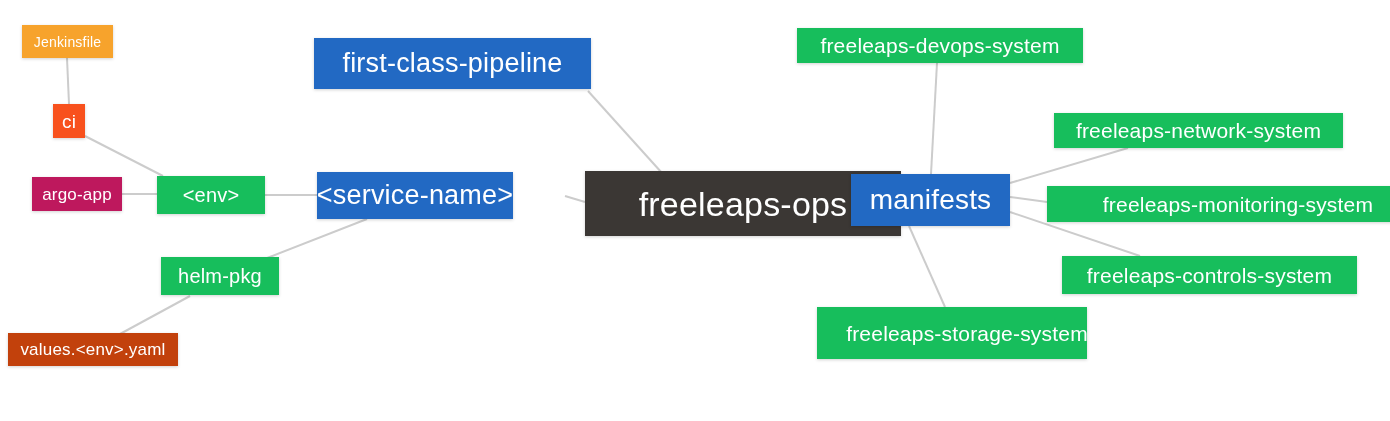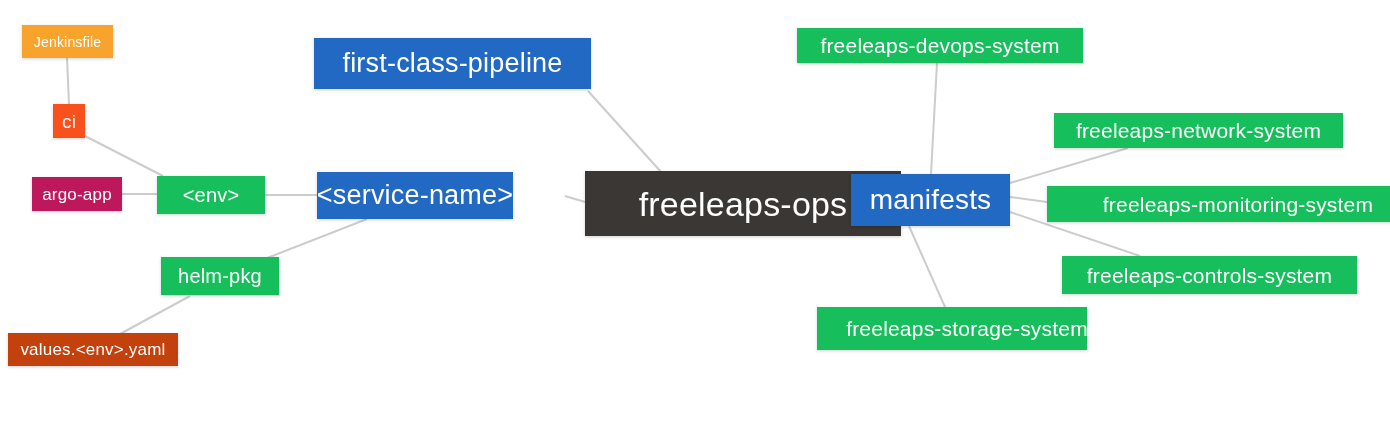--- a/index.html
+++ b/index.html
@@ -47,15 +47,15 @@
       <div class="node" style="left: 147px; top: 257px; width: 118px; height: 38px; background: rgb(23, 190, 92); font-size: 20px; margin-left: 14px;">helm-pkg</div>
       <div class="node" style="left: 8px; top: 333px; width: 170px; height: 33px; background: #c2410c; font-size: 17px;">values.&lt;env&gt;.yaml</div>
       <div class="node" style="left: 314px; top: 38px; width: 277px; height: 51px; background: rgb(34, 105, 195); font-size: 27px;">first-class-pipeline</div>
       <div class="node" style="left: 317px; top: 172px; width: 196px; height: 47px; background: rgb(34, 105, 195); font-size: 27px;">&lt;service-name&gt;</div>
       <div class="node" style="left: 585px; top: 171px; width: 316px; height: 65px; background: rgb(59, 55, 52); font-size: 34px;">freeleaps-ops</div>
       <div class="node" style="left: 851px; top: 174px; width: 159px; height: 52px; background: rgb(34, 105, 195); font-size: 28px;">manifests</div>
       <div class="node" style="left: 797px; top: 28px; width: 286px; height: 35px; background: rgb(23, 190, 92); font-size: 21px;">freeleaps-devops-system</div>
       <div class="node" style="left: 1054px; top: 113px; width: 289px; height: 35px; background: rgb(23, 190, 92); font-size: 21px;">freeleaps-network-system</div>
       <div class="node" style="left: 1047px; top: 186px; width: 382px; height: 36px; background: rgb(23, 190, 92); font-size: 21px;">freeleaps-monitoring-system</div>
       <div class="node" style="left: 1062px; top: 256px; width: 295px; height: 38px; background: rgb(23, 190, 92); font-size: 21px;">freeleaps-controls-system</div>
-      <div class="node" style="left: 817px; top: 307px; width: 270px; height: 43px; background: rgb(23, 190, 92); font-size: 21px; padding-left: 30px;">freeleaps-storage-system</div>
+      <div class="node" style="left: 817px; top: 307px; width: 270px; height: 52px; background: rgb(23, 190, 92); font-size: 21px; padding-left: 30px;">freeleaps-storage-system</div>
     </div>
 </div>
 
 </body></html>

